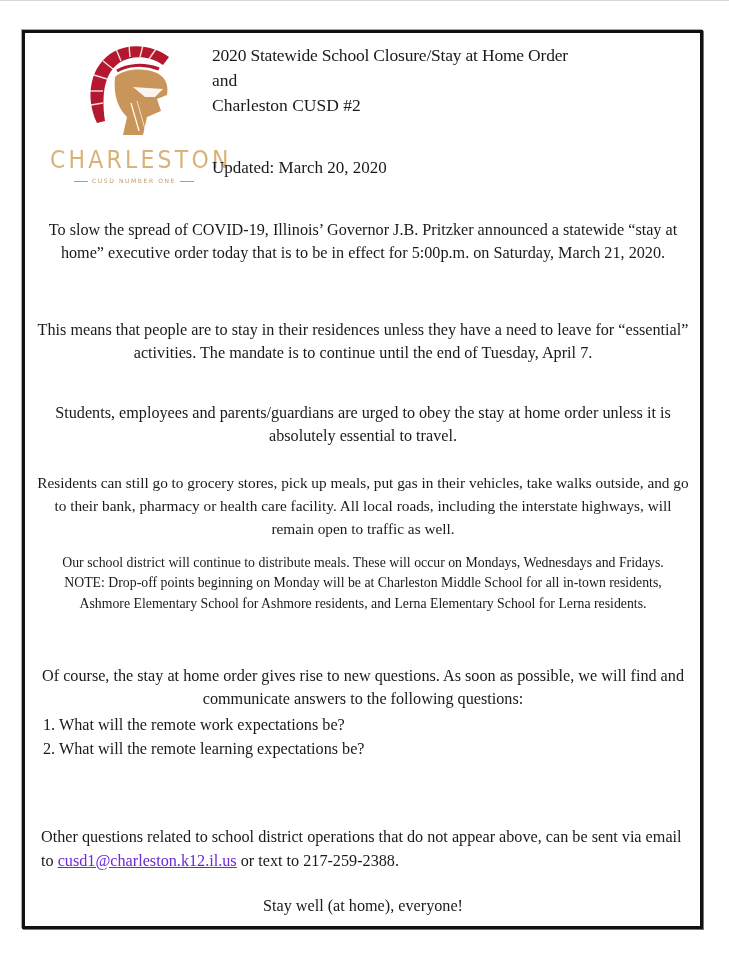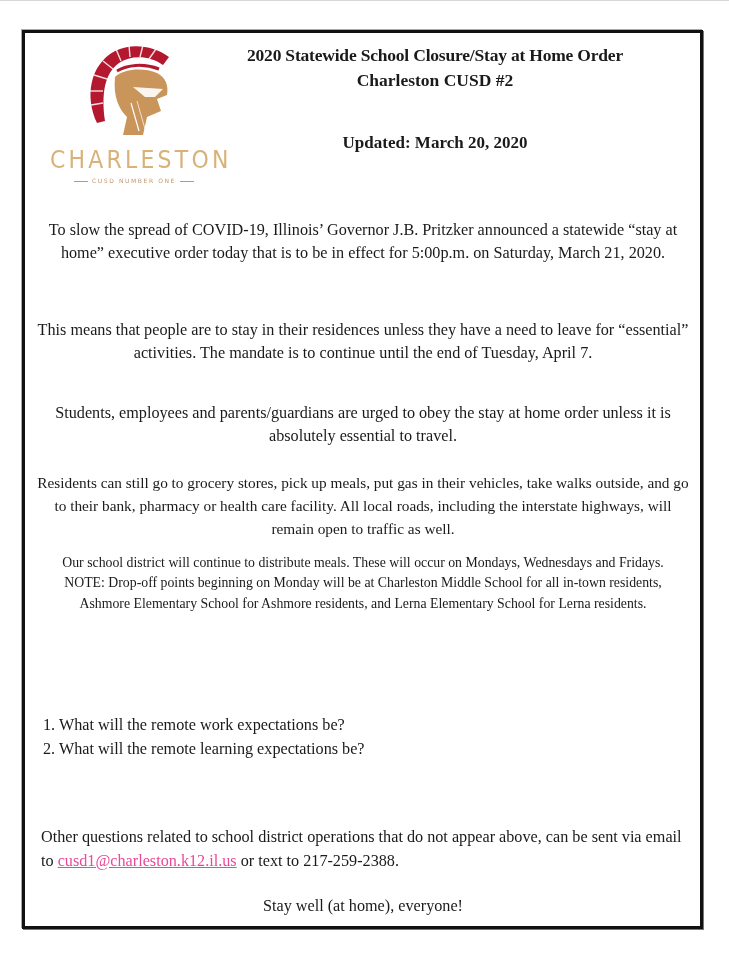--- a/index.html
+++ b/index.html
@@ -71,25 +71,25 @@
   .logo-sub .dash {
     display: inline-block;
     width: 14px;
     height: 1px;
     background: #c09870;
     vertical-align: middle;
     margin: 0 4px;
   }
   .header {
     position: absolute;
-    left: 180px;
+    left: 187px;
     top: 10px;
     width: 460px;
-    text-align: center;
-    font-weight: bold;
+    text-align: left;
+    font-weight: normal;
   }
   .header .t1 {
     font-size: 17.5px;
     line-height: 25px;
     letter-spacing: -0.2px;
   }
   .header .t2 {
     font-size: 17.5px;
     line-height: 25px;
   }
@@ -127,21 +127,21 @@
   .contact {
     position: absolute;
     left: 16px;
     top: 777px;
     width: 650px;
     font-size: 16.2px;
     line-height: 23.5px;
     text-align: left;
   }
   .contact a {
-    color: #ec4899;
+    color: #6d28d9;
     text-decoration: underline;
   }
   .signoff {
     position: absolute;
     left: 8px;
     top: 848px;
     width: 660px;
     text-align: center;
     font-size: 16.2px;
   }
@@ -175,29 +175,31 @@
       <path d="M54 58 L62 86" stroke="#ffffff" stroke-width="1" opacity="0.7"></path>
     </svg>
     <div class="logo-word">CHARLESTON</div>
     <div class="logo-sub">
       <span class="dash"></span><span>CUSD NUMBER ONE</span><span class="dash"></span>
     </div>
   </div>
 
   <div class="header">
     <div class="t1">2020 Statewide School Closure/Stay at Home Order</div>
+    <div class="t2">and</div>
     <div class="t3">Charleston CUSD #2</div>
     <div class="updated">Updated: March 20, 2020</div>
   </div>
 
   <p class="para p1">To slow the spread of COVID-19, Illinois’ Governor J.B. Pritzker announced a statewide “stay at home” executive order today that is to be in effect for 5:00p.m. on Saturday, March 21, 2020.</p>
   <p class="para p2">This means that people are to stay in their residences unless they have a need to leave for “essential” activities. The mandate is to continue until the end of Tuesday, April 7.</p>
   <p class="para p3">Students, employees and parents/guardians are urged to obey the stay at home order unless it is absolutely essential to travel.</p>
   <p class="para p4">Residents can still go to grocery stores, pick up meals, put gas in their vehicles, take walks outside, and go to their bank, pharmacy or health care facility.  All local roads, including the interstate highways, will remain open to traffic as well.</p>
   <p class="para p5">Our school district will continue to distribute meals.  These will occur on Mondays, Wednesdays and Fridays.  NOTE: Drop-off points beginning on Monday will be at Charleston Middle School for all in-town residents, Ashmore Elementary School for Ashmore residents, and Lerna Elementary School for Lerna residents.</p>
+  <p class="para p6">Of course, the stay at home order gives rise to new questions.  As soon as possible, we will find and communicate answers to the following questions:</p>
 
   <div class="qlist">
     <div class="q">1. What will the remote work expectations be?</div>
     <div class="q">2. What will the remote learning expectations be?</div>
   </div>
 
   <p class="contact"><span>Other questions related to school district operations that do not appear above, can be sent via email to </span><a>cusd1@charleston.k12.il.us</a><span> or text to </span><span>217-259-2388</span><span>.</span></p>
 
   <p class="signoff">Stay well (at home), everyone!</p>
 </div>

